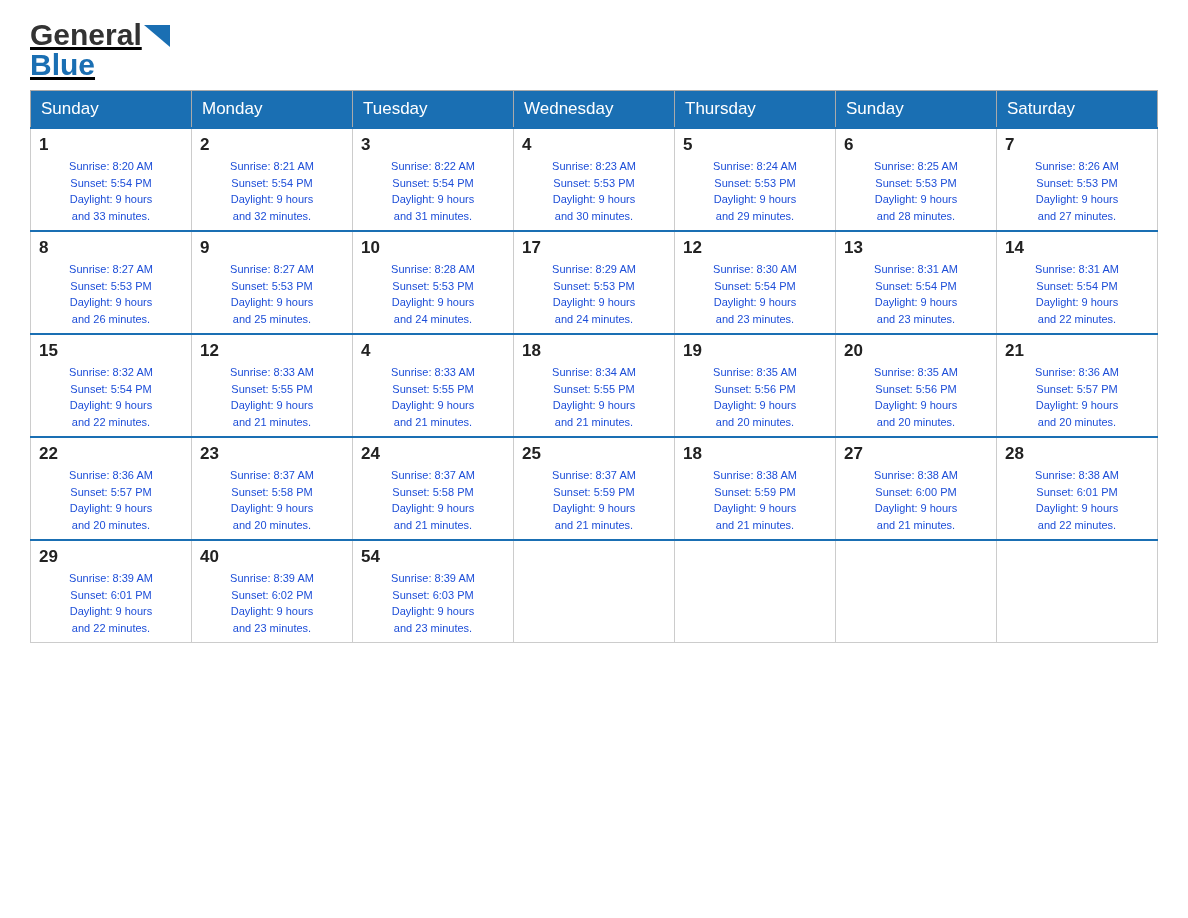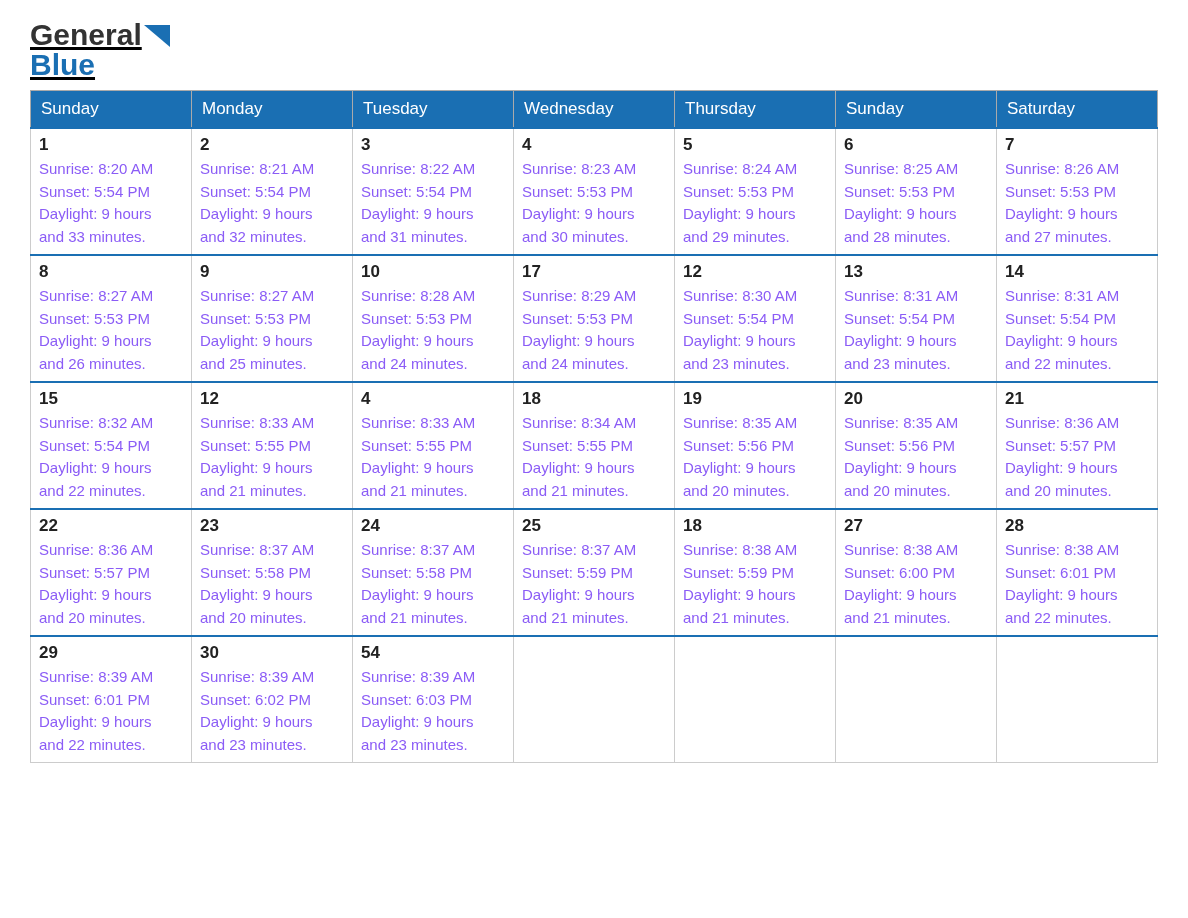--- a/index.html
+++ b/index.html
@@ -61,23 +61,24 @@
       min-height: 100px;
     }
     .day-number {
       font-size: 17px;
       font-weight: bold;
       color: #222;
       display: block;
       margin-bottom: 3px;
     }
     .day-info {
-      font-size: 15px;
+      font-size: 11px;
       line-height: 1.5;
-      color: #8b5cf6;
+      color: #1d4ed8;
+      text-align: center;
     }
     .calendar tr {
       border-bottom: 2px solid #1a6fb3;
     }
     .calendar tbody tr:last-child {
       border-bottom: none;
     }
   </style>
 </head>
 <body>
@@ -377,21 +378,21 @@
         <td>
         <span class="day-number">29</span>
         <div class="day-info">
           Sunrise: 8:39 AM<br>
           Sunset: 6:01 PM<br>
           Daylight: 9 hours<br>
           and 22 minutes.
         </div>
       </td>
         <td>
-        <span class="day-number">30</span>
+        <span class="day-number">40</span>
         <div class="day-info">
           Sunrise: 8:39 AM<br>
           Sunset: 6:02 PM<br>
           Daylight: 9 hours<br>
           and 23 minutes.
         </div>
       </td>
         <td>
         <span class="day-number">54</span>
         <div class="day-info">

